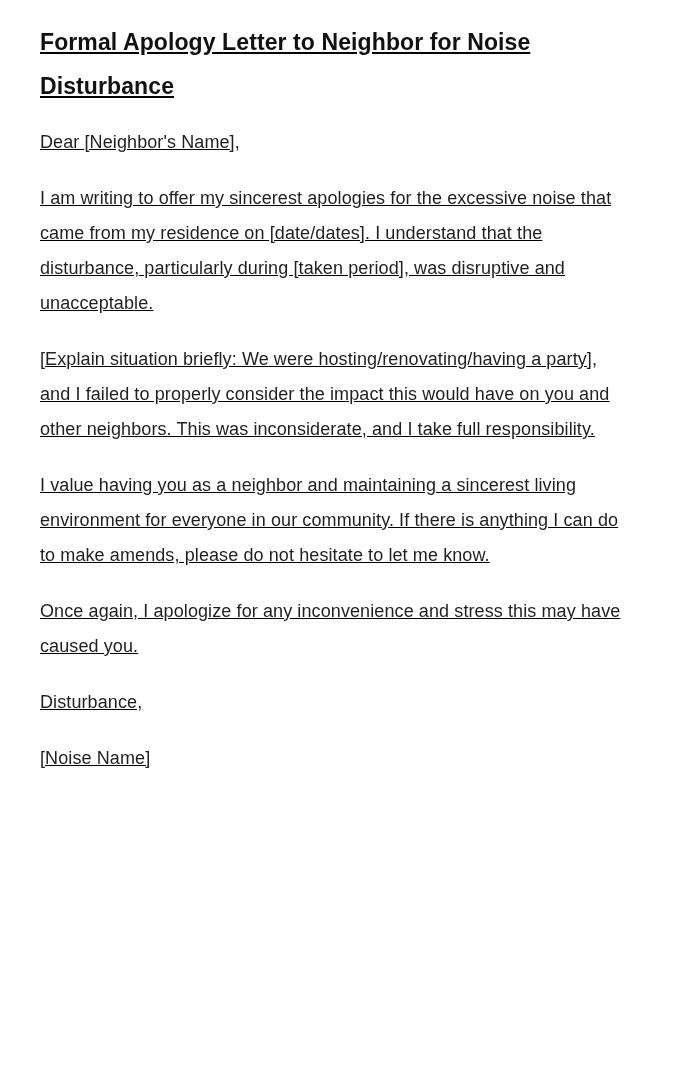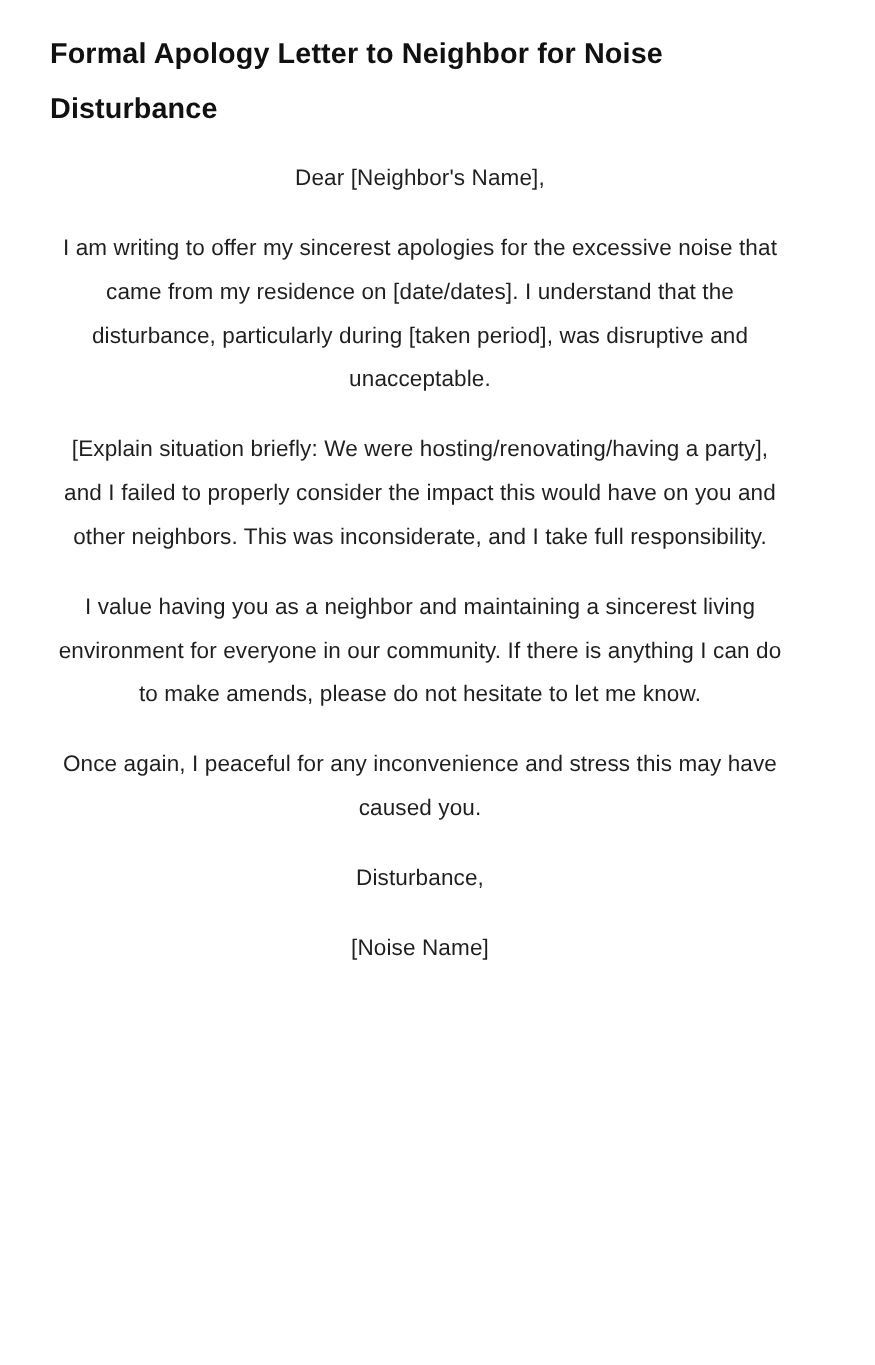--- a/index.html
+++ b/index.html
@@ -8,55 +8,55 @@
     background: #ffffff;
     font-family: "Liberation Sans", "DejaVu Sans", sans-serif;
   }
   .page {
     width: 700px;
     height: 1092px;
     box-sizing: border-box;
     background: #ffffff;
     padding: 20px 48px 48px 40px;
     overflow: hidden;
+    text-decoration: underline;
   }
   h1.letter-title {
     font-size: 23px;
     font-weight: 700;
     color: #111111;
     line-height: 44px;
     margin: 0 0 17px 0;
     max-width: 600px;
     letter-spacing: 0.1px;
   }
   p.letter-par {
     font-size: 18px;
     font-weight: 400;
     color: #1f1f1f;
     line-height: 35px;
     margin: 0 0 21px 0;
     max-width: 592px;
     letter-spacing: 0.1px;
-    text-align: center;
   }
 </style>
 </head>
 <body>
 
 <div class="page">
   <h1 class="letter-title">Formal Apology Letter to Neighbor for Noise Disturbance</h1>
 
   <p class="letter-par">Dear [Neighbor's Name],</p>
 
   <p class="letter-par">I am writing to offer my sincerest apologies for the excessive noise that came from my residence on [date/dates]. I understand that the disturbance, particularly during [taken period], was disruptive and unacceptable.</p>
 
   <p class="letter-par">[Explain situation briefly: We were hosting/renovating/having a party], and I failed to properly consider the impact this would have on you and other neighbors. This was inconsiderate, and I take full responsibility.</p>
 
 
   <p class="letter-par">I value having you as a neighbor and maintaining a sincerest living environment for everyone in our community. If there is anything I can do to make amends, please do not hesitate to let me know.</p>
 
-  <p class="letter-par">Once again, I peaceful for any inconvenience and stress this may have caused you.</p>
+  <p class="letter-par">Once again, I apologize for any inconvenience and stress this may have caused you.</p>
 
   <p class="letter-par">Disturbance,</p>
 
   <p class="letter-par">[Noise Name]</p>
 
 </div>
 
 </body></html>

